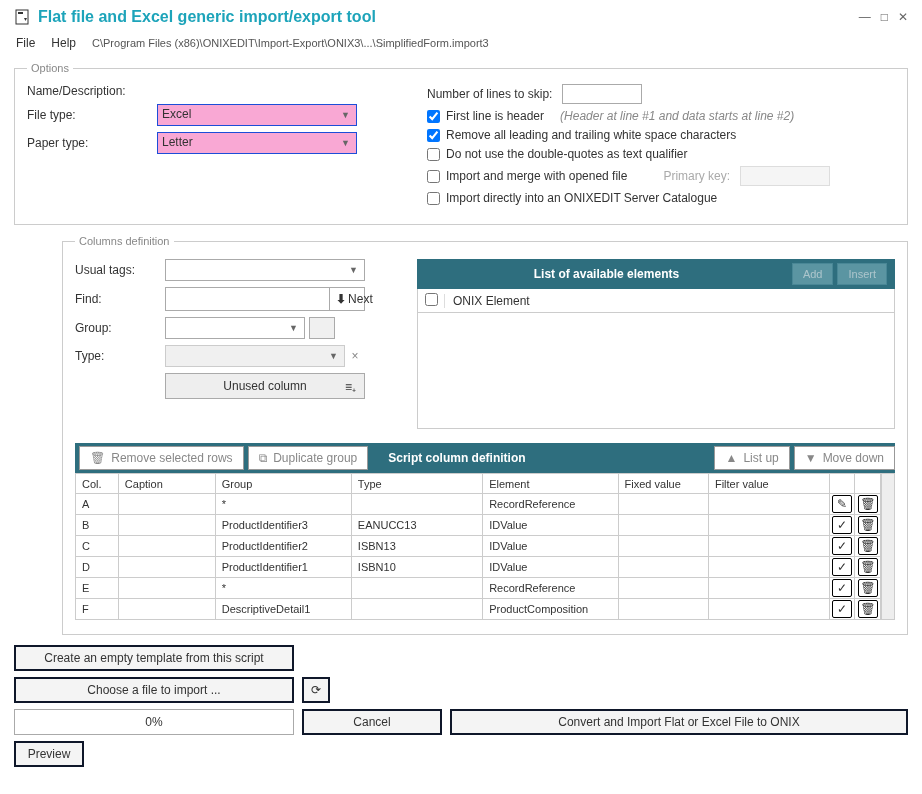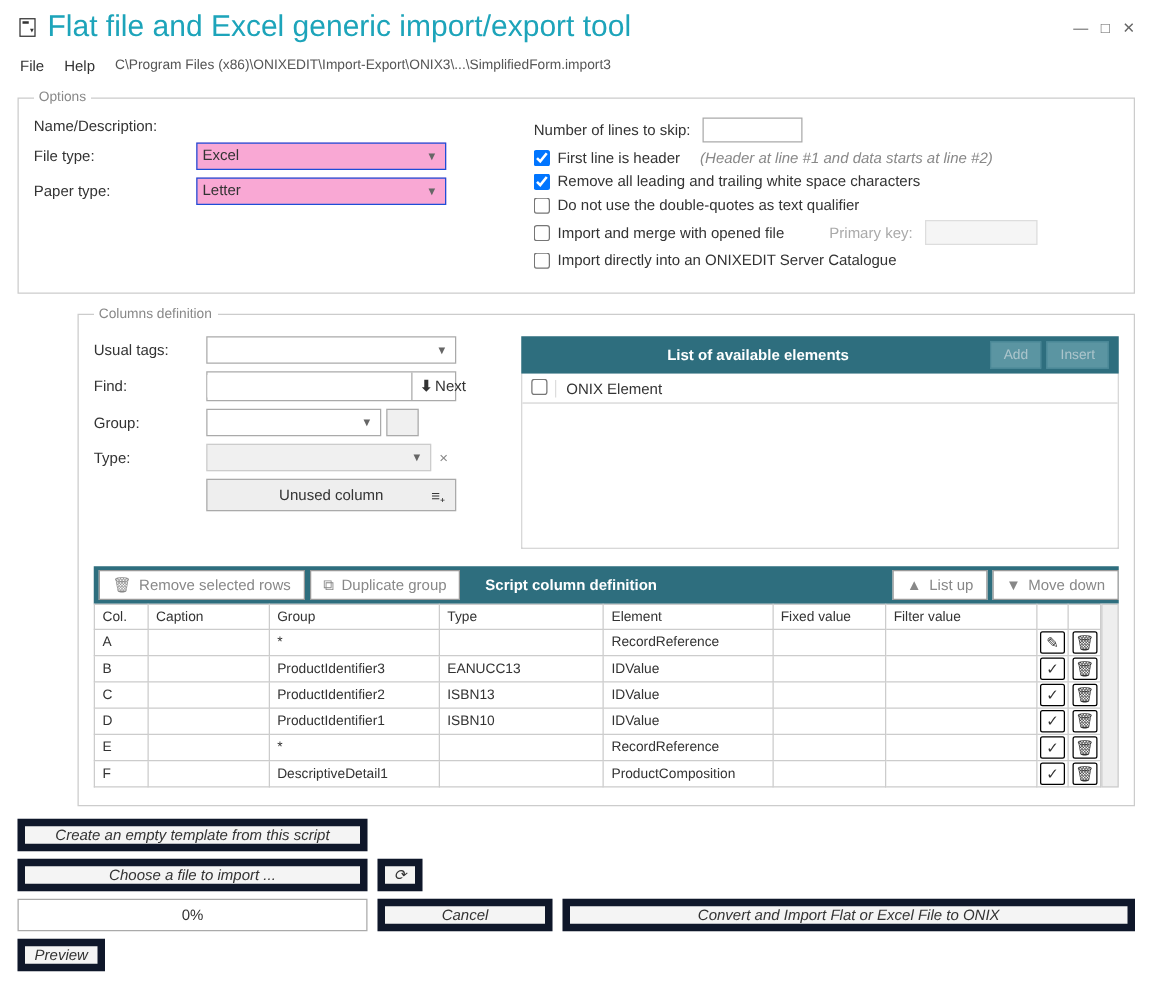--- a/index.html
+++ b/index.html
@@ -1,23 +1,23 @@
 <!DOCTYPE html>
 <html><head>
 <meta charset="utf-8">
 <style>
 * { box-sizing: border-box; margin: 0; padding: 0; font-family: Arial, sans-serif; font-size: 12px; }
 body { background: #fff; width: 922px; height: 794px; padding: 8px 14px; color: #333; }
 .title-bar { display: flex; align-items: center; justify-content: space-between; margin-bottom: 6px; }
 .title-left { display: flex; align-items: center; gap: 8px; }
 .title-icon { width: 16px; height: 16px; display: inline-block; }
-.title-text { color: #1da4ba; font-size: 24px; font-weight: 400; }
+.title-text { color: #1da4ba; font-size: 16px; font-weight: 700; }
 .win-controls { display: flex; gap: 10px; color: #666; font-size: 13px; }
 .win-controls span { cursor: pointer; }
-.menu-bar { display: flex; gap: 16px; margin-bottom: 8px; padding: 4px 2px; }
+.menu-bar { display: flex; align-items: center; gap: 16px; margin-bottom: 8px; padding: 4px 2px; }
 .menu-item { color: #333; cursor: pointer; }
 .path-text { color: #555; font-size: 11px; }
 fieldset { border: 1px solid #ccc; padding: 10px 12px 14px; margin-bottom: 10px; position: relative; }
 legend { color: #888; padding: 0 4px; font-size: 11px; }
 .options-grid { display: flex; gap: 40px; }
 .opt-left { width: 360px; }
 .opt-row { display: flex; align-items: center; margin-bottom: 6px; }
 .opt-label { width: 130px; color: #333; }
 .opt-input { width: 200px; height: 22px; border: 1px solid #aaa; padding: 2px 6px; background: #fff; }
 .opt-select { width: 200px; height: 22px; border: 1px solid #1d4ed8; background: #f9a8d4; padding: 2px 4px; position: relative; }
@@ -64,21 +64,21 @@
 .grid-table .col-group { width: 140px; }
 .grid-table .col-type { width: 138px; }
 .grid-table .col-element { width: 138px; }
 .grid-table .col-fixed { width: 96px; }
 .grid-table .col-filter { width: 130px; }
 .grid-table .col-act { width: 26px; text-align: center; padding: 1px; }
 .act-icon { width: 20px; height: 18px; border: 1.5px solid #000; display: inline-flex; align-items: center; justify-content: center; font-size: 12px; border-radius: 2px; cursor: pointer; }
 .scroll-ind { width: 14px; background: #eee; border: 1px solid #ccc; }
 .bottom-buttons { margin-top: 10px; }
 .bb-row { display: flex; gap: 8px; margin-bottom: 6px; align-items: center; }
-.btn { border: 6px solid #0f172a; background: #f4f4f4; height: 26px; display: flex; align-items: center; justify-content: center; cursor: pointer; padding: 0 12px; font-style: italic; }
+.btn { border: 2px solid #0f172a; background: #f4f4f4; height: 26px; display: flex; align-items: center; justify-content: center; cursor: pointer; padding: 0 12px; }
 .btn-280 { width: 280px; }
 .btn-refresh { width: 28px; }
 .progress { width: 280px; height: 26px; border: 1px solid #aaa; display: flex; align-items: center; justify-content: center; }
 .btn-cancel { width: 140px; }
 .btn-convert { flex: 1; }
 .btn-preview { width: 70px; }
 input[type=checkbox] { width: 13px; height: 13px; }
 </style>
 </head>
 <body>

